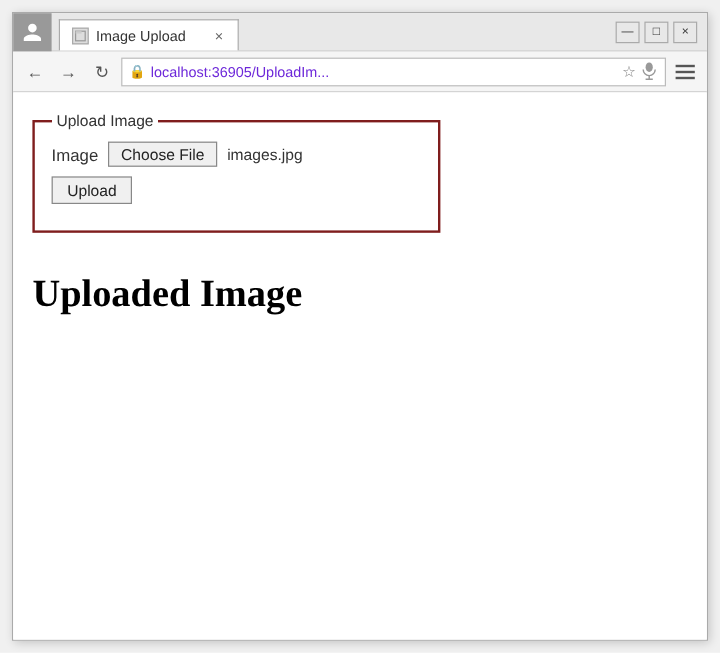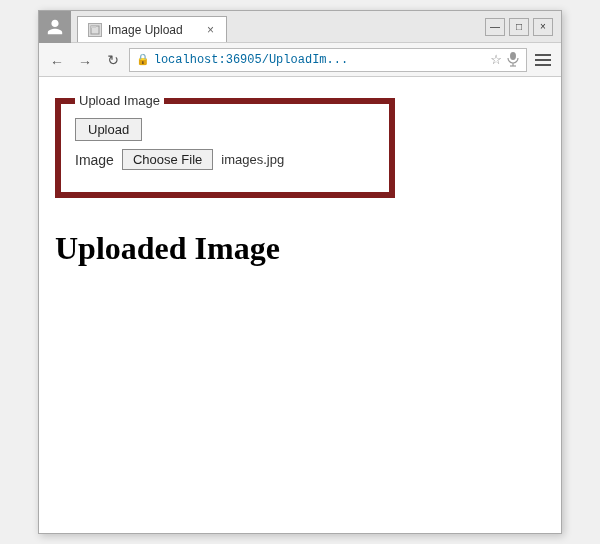--- a/index.html
+++ b/index.html
@@ -9,21 +9,21 @@
       background: #f0f0f0;
       display: flex;
       justify-content: center;
       align-items: center;
       width: 600px;
       height: 544px;
       overflow: hidden;
     }
 
     .browser-window {
-      width: 524px;
+      width: 580px;
       height: 524px;
       background: #fff;
       border: 1px solid #aaa;
       display: flex;
       flex-direction: column;
       box-shadow: 2px 2px 8px rgba(0,0,0,0.2);
     }
 
     
     .title-bar {
@@ -156,22 +156,21 @@
     }
 
     .address-icon {
       font-size: 11px;
       color: #888;
     }
 
     .address-text {
       flex: 1;
       font-size: 12px;
-      color: #0369a1;
-      font-family: Liberation Mono, monospace;
+      color: #6d28d9;
     }
 
     .star-icon, .mic-icon {
       font-size: 13px;
       color: #888;
     }
 
     .menu-btn {
       width: 24px;
       height: 24px;
@@ -194,21 +193,21 @@
     
     .page-content {
       flex: 1;
       background: #fff;
       padding: 16px;
       overflow-y: auto;
     }
 
     
     .upload-fieldset {
-      border: 6px solid #7f1d1d;
+      border: 2px solid #7f1d1d;
       padding: 10px 14px 14px;
       margin-bottom: 20px;
       display: inline-block;
       min-width: 340px;
     }
 
     .upload-fieldset legend {
       font-size: 13px;
       color: #333;
       padding: 0 4px;
@@ -314,26 +313,26 @@
       <div class="menu-line"></div>
       <div class="menu-line"></div>
     </div>
   </div>
 
   <div class="page-content">
 
     <fieldset class="upload-fieldset">
       <legend>Upload Image</legend>
       <div class="form-row">
-        <button class="upload-btn">Upload</button>
-      </div>
-      <div class="form-row">
         <span class="form-label">Image</span>
         <button class="file-btn">Choose File</button>
         <span class="file-name">images.jpg</span>
       </div>
+      <div class="form-row">
+        <button class="upload-btn">Upload</button>
+      </div>
     </fieldset>
 
     <h1 class="uploaded-heading">Uploaded Image</h1>
 
   </div>
 
 </div>
 
 </body></html>

